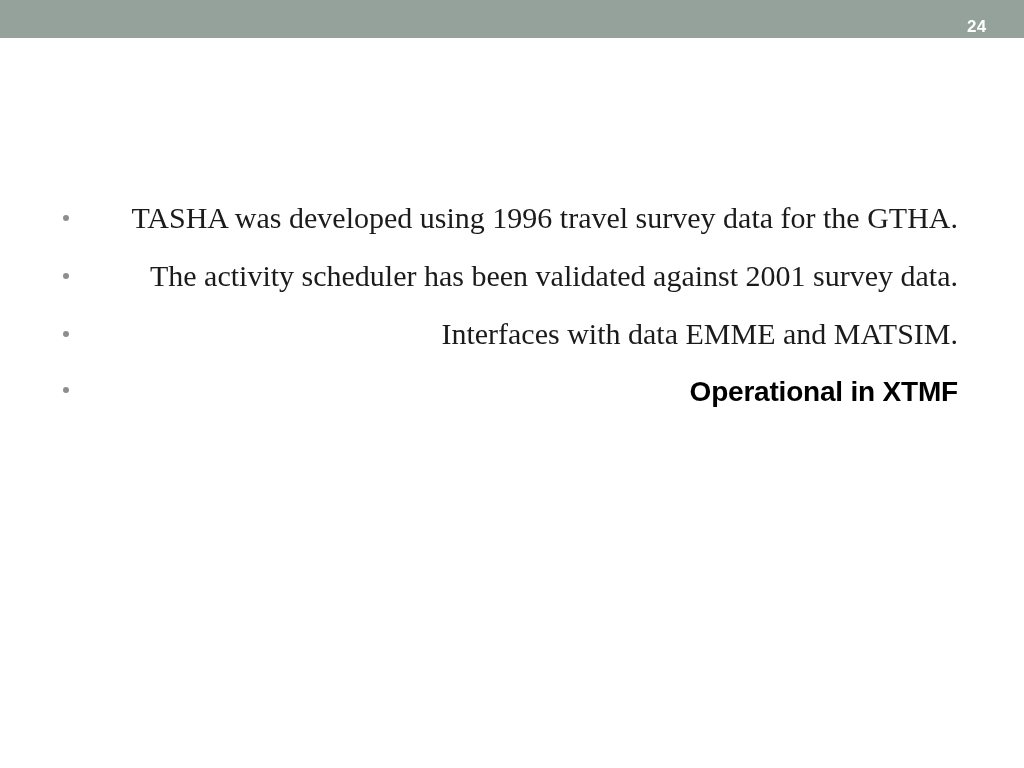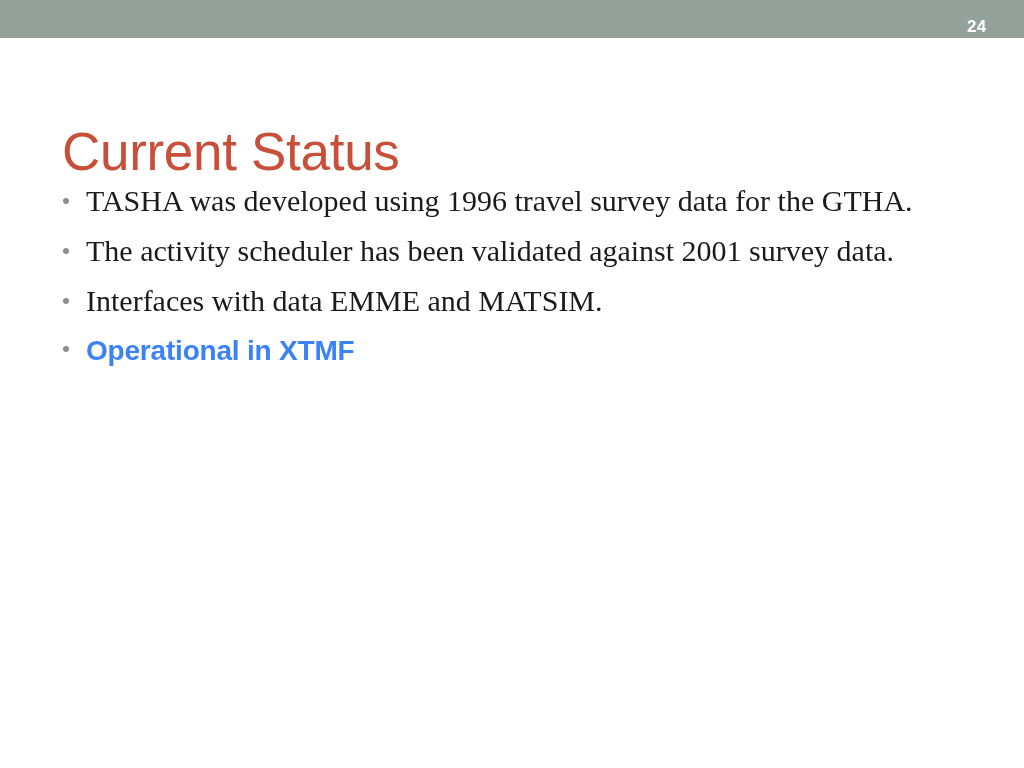--- a/index.html
+++ b/index.html
@@ -69,25 +69,26 @@
     left: 58px;
     top: 180px;
     width: 900px;
     margin: 0;
     padding: 0;
     list-style: none;
   }
   .bullet-item {
     position: relative;
     padding-left: 28px;
-    margin: 0 0 9px 0;
+    margin: 17px 0 9px 0;
     color: #1b1b1b;
     font-family: "Liberation Serif", serif;
     font-size: 30px;
     line-height: 41px;
+    text-align: right;
   }
   .bullet-item:last-child {
     margin-bottom: 0;
   }
   .bullet-dot {
     position: absolute;
     left: 5px;
     top: 18px;
     width: 6px;
     height: 6px;
@@ -95,36 +96,35 @@
     background: #8e8e8e;
   }
   .bullet-text {
     display: block;
   }
   .bullet-item.emphasis .bullet-text {
     font-family: "Liberation Sans", sans-serif;
     font-weight: bold;
     font-size: 28px;
     letter-spacing: -0.2px;
-    color: #3b82f6;
+    color: #000000;
   }
   .bullet-item.emphasis .bullet-dot {
     top: 16px;
   }
 </style>
 </head>
 <body>
 
 <div class="slide">
 
   <div class="top-banner"></div>
 
   <div class="slide-number">24</div>
 
-  <h1 class="slide-title">Current Status</h1>
 
   <ul class="body-list">
 
     <li class="bullet-item">
       <span class="bullet-dot"></span>
       <span class="bullet-text">TASHA was developed using 1996 travel survey data for the GTHA.</span>
     </li>
 
     <li class="bullet-item">
       <span class="bullet-dot"></span>

